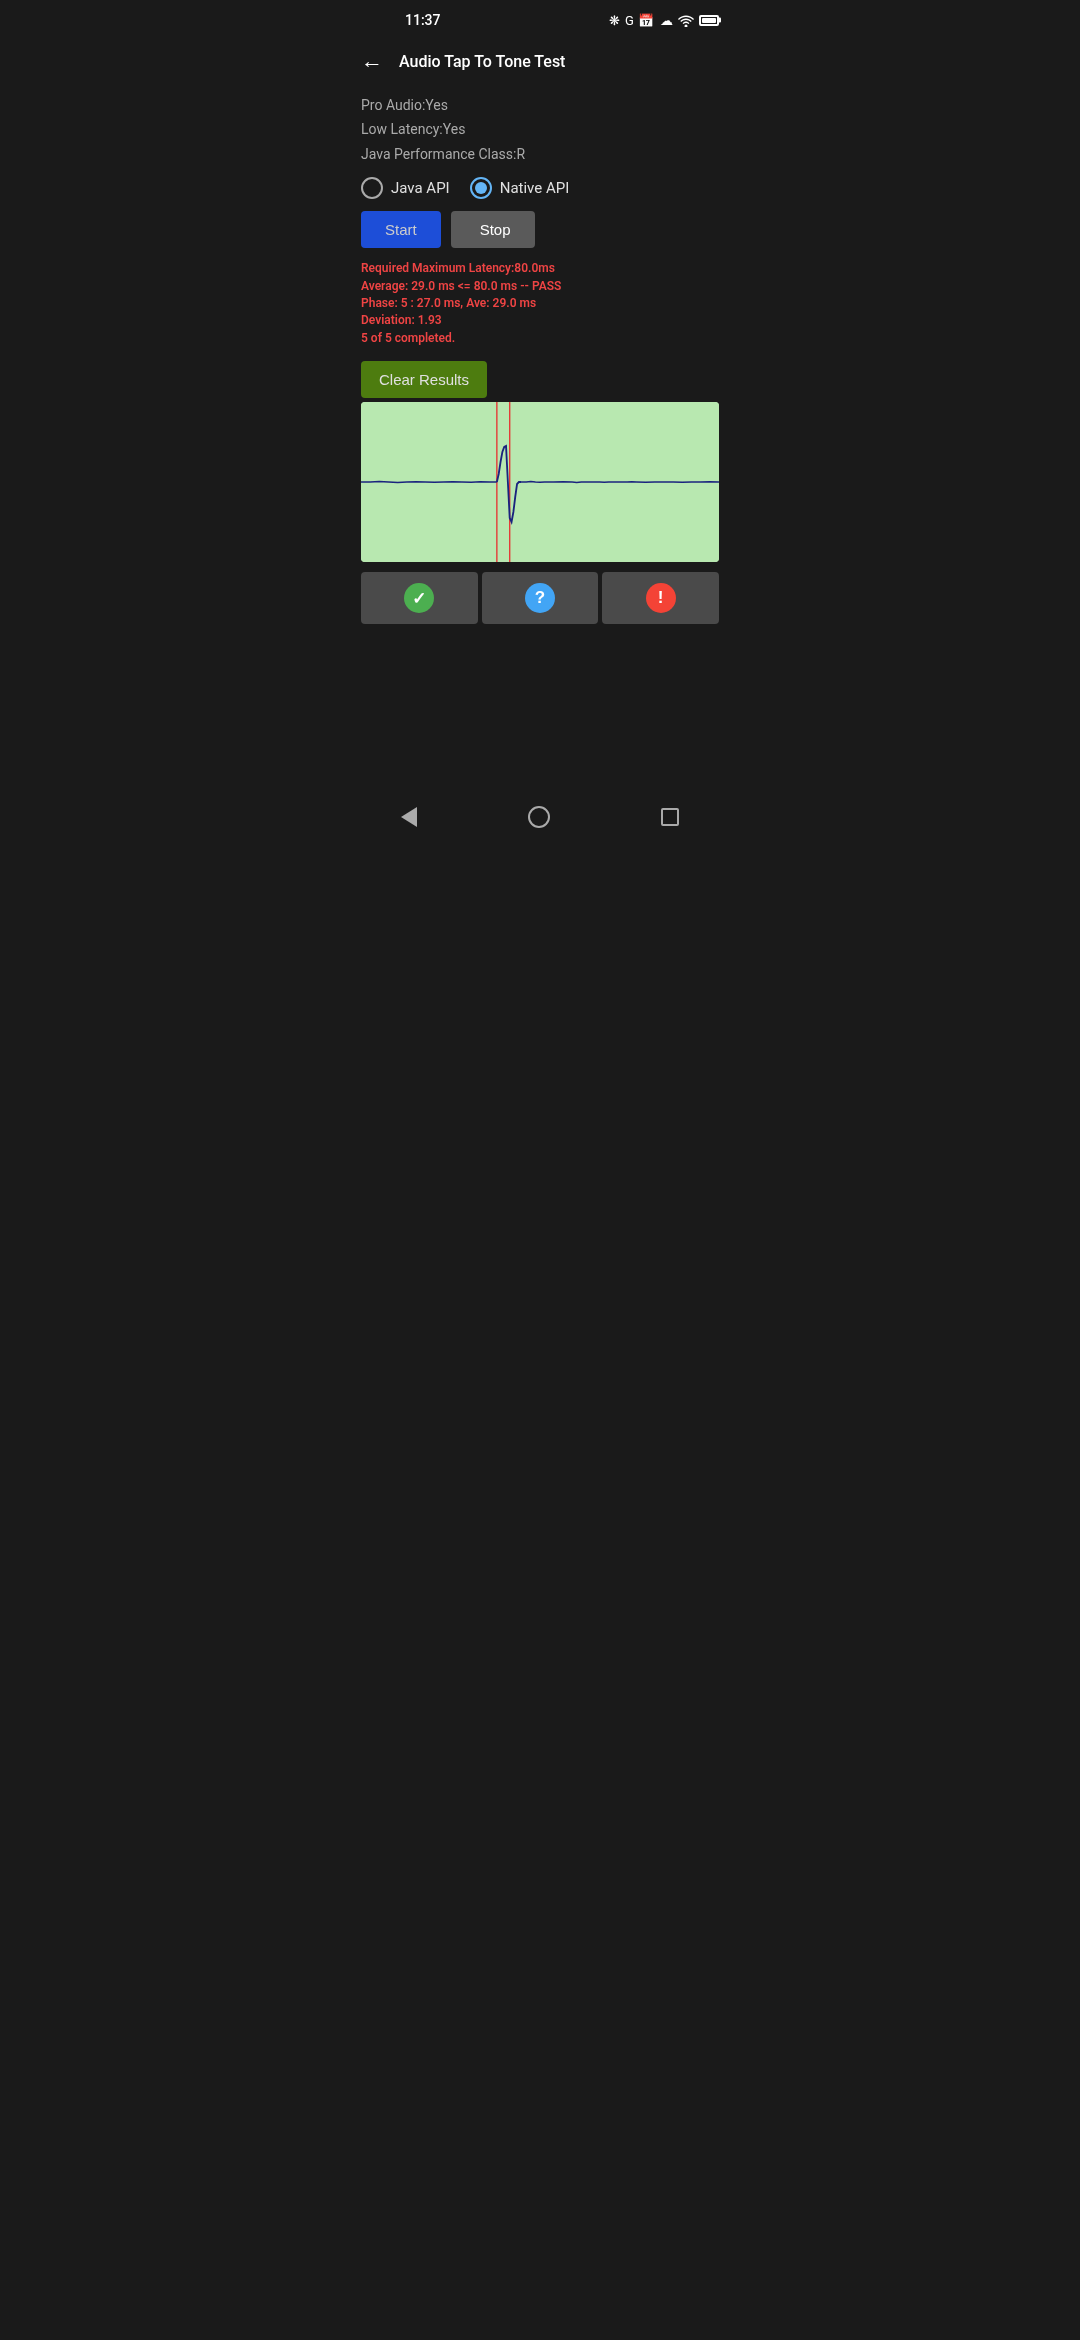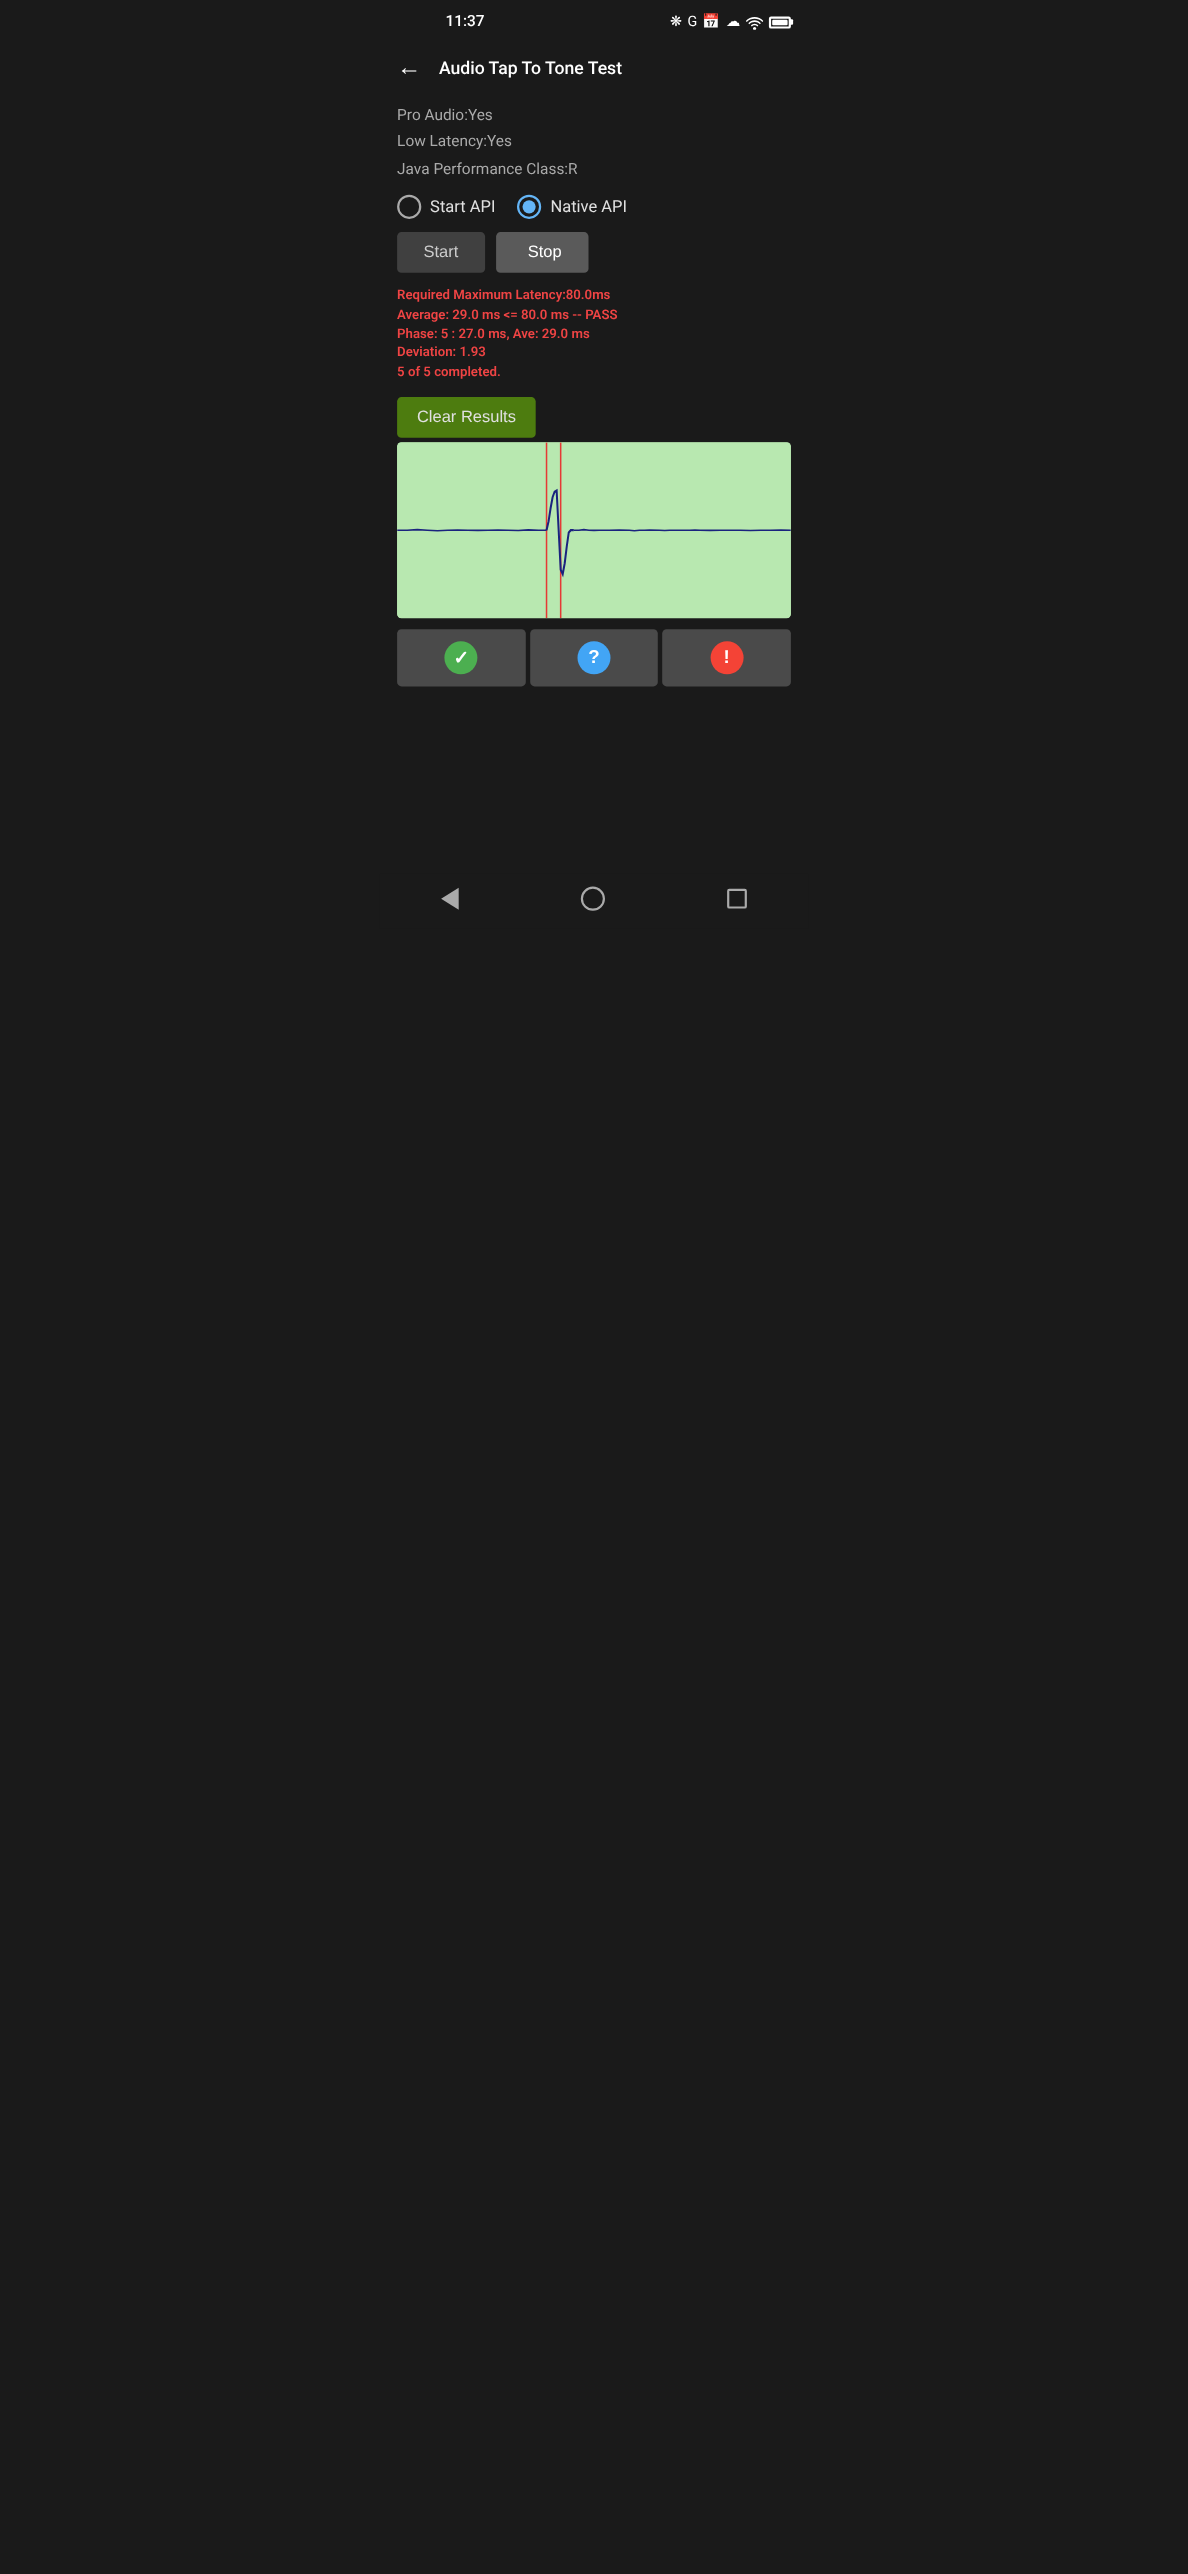--- a/index.html
+++ b/index.html
@@ -159,21 +159,21 @@
     .btn {
       padding: 10px 24px;
       border-radius: 4px;
       border: none;
       font-size: 15px;
       cursor: pointer;
       font-weight: 500;
     }
 
     .btn-start {
-      background: #404040;
+      background: #1d4ed8;
       color: #ccc;
     }
 
     .btn-stop {
       background: #5a5a5a;
       color: #fff;
       padding-left: 29px;
     }
 
     
@@ -344,21 +344,21 @@
 
   
   <div class="info-text">Pro Audio:Yes</div>
   <div class="info-text">Low Latency:Yes</div>
   <div class="info-text">Java Performance Class:R</div>
 
   
   <div class="radio-group">
     <div class="radio-option">
       <div class="radio-circle"></div>
-      <span class="radio-label">Start API</span>
+      <span class="radio-label">Java API</span>
     </div>
     <div class="radio-option">
       <div class="radio-circle selected">
         <div class="radio-inner"></div>
       </div>
       <span class="radio-label">Native API</span>
     </div>
   </div>
 
   

